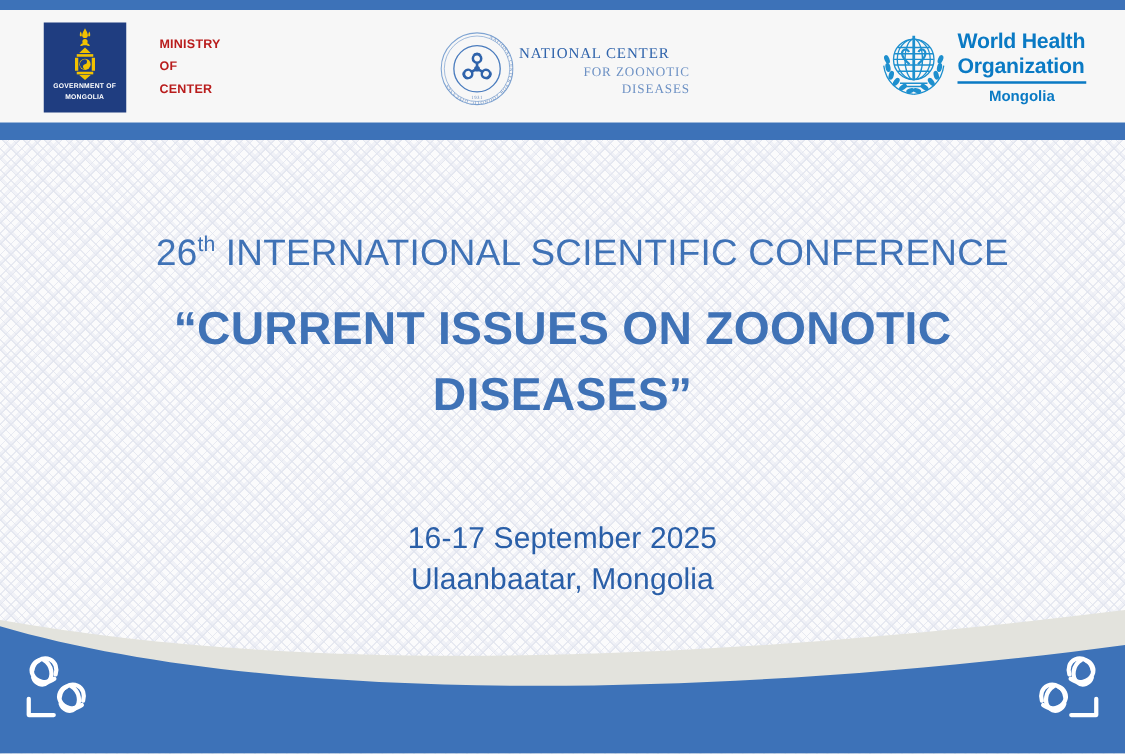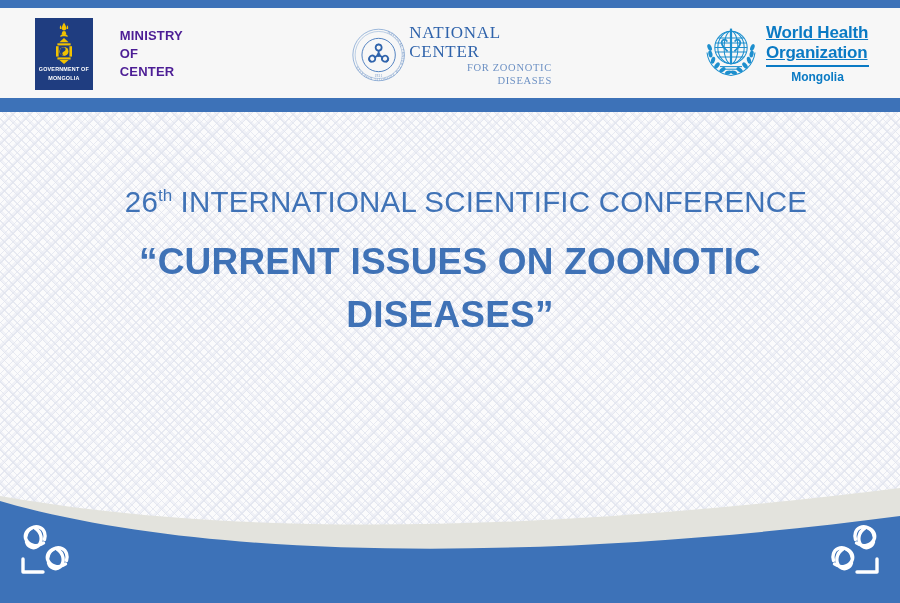--- a/index.html
+++ b/index.html
@@ -85,40 +85,40 @@
     color: #ffffff;
     font-size: 5.4px;
     font-weight: bold;
     letter-spacing: 0.2px;
     line-height: 7px;
     text-align: center;
     margin-top: 2px;
   }
   .mnh-name {
     margin-left: 27px;
-    color: #4c1d95;
-    font-size: 13px;
+    color: #b91c1c;
+    font-size: 10px;
     font-weight: bold;
     line-height: 18px;
     letter-spacing: 0.2px;
   }
 
   .logo-nczd {
     position: absolute;
     left: 352px; top: 22px;
     width: 200px; height: 66px;
     display: flex;
     align-items: center;
   }
   .nczd-seal { width: 62px; height: 62px; display:block; }
   .nczd-name { margin-left: 4px; }
   .nczd-l1 {
     font-family: "Liberation Serif", serif;
     color: #2f63ab;
-    font-size: 17px;
+    font-size: 12px;
     letter-spacing: 0.7px;
     line-height: 19px;
   }
   .nczd-l2 {
     font-family: "Liberation Serif", serif;
     color: #6d91c4;
     font-size: 10.5px;
     letter-spacing: 0.7px;
     line-height: 13px;
     text-align: right;
@@ -132,21 +132,20 @@
     align-items: flex-start;
   }
   .who-emblem { width: 58px; height: 58px; display:block; }
   .who-name { margin-left: 6px; margin-top: 1px; }
   .who-l1 {
     color: #0a7ac4;
     font-size: 17px;
     font-weight: bold;
     line-height: 19.5px;
     letter-spacing: -0.2px;
-    text-decoration: underline;
   }
   .who-underline {
     width: 103px; height: 2px;
     background: #0a7ac4;
     margin-top: 3px;
   }
   .who-l2 {
     color: #0a7ac4;
     font-size: 12px;
     font-weight: bold;
@@ -354,20 +353,24 @@
   </div>
 
   <div class="title-block">
     <div class="title-line1"><span>26</span><span class="sup">th</span><span> INTERNATIONAL SCIENTIFIC CONFERENCE</span></div>
     <div class="title-main">
       <div>“CURRENT ISSUES ON ZOONOTIC</div>
       <div>DISEASES”</div>
     </div>
   </div>
 
+  <div class="meta-block">
+    <div class="meta-line">16-17 September 2025</div>
+    <div class="meta-line">Ulaanbaatar, Mongolia</div>
+  </div>
 
   <div class="waves">
     <svg viewBox="0 0 900 135" preserveAspectRatio="none">
       <path d="M0,28 C250,72 560,62 900,20 L900,135 L0,135 Z" fill="#e3e3dd"></path>
       <path d="M0,33 C230,100 600,88 900,48 L900,135 L0,135 Z" fill="#3d72b8"></path>
     </svg>
   </div>
 
   <div class="orn orn-left">
     <svg viewBox="0 0 62 58">

